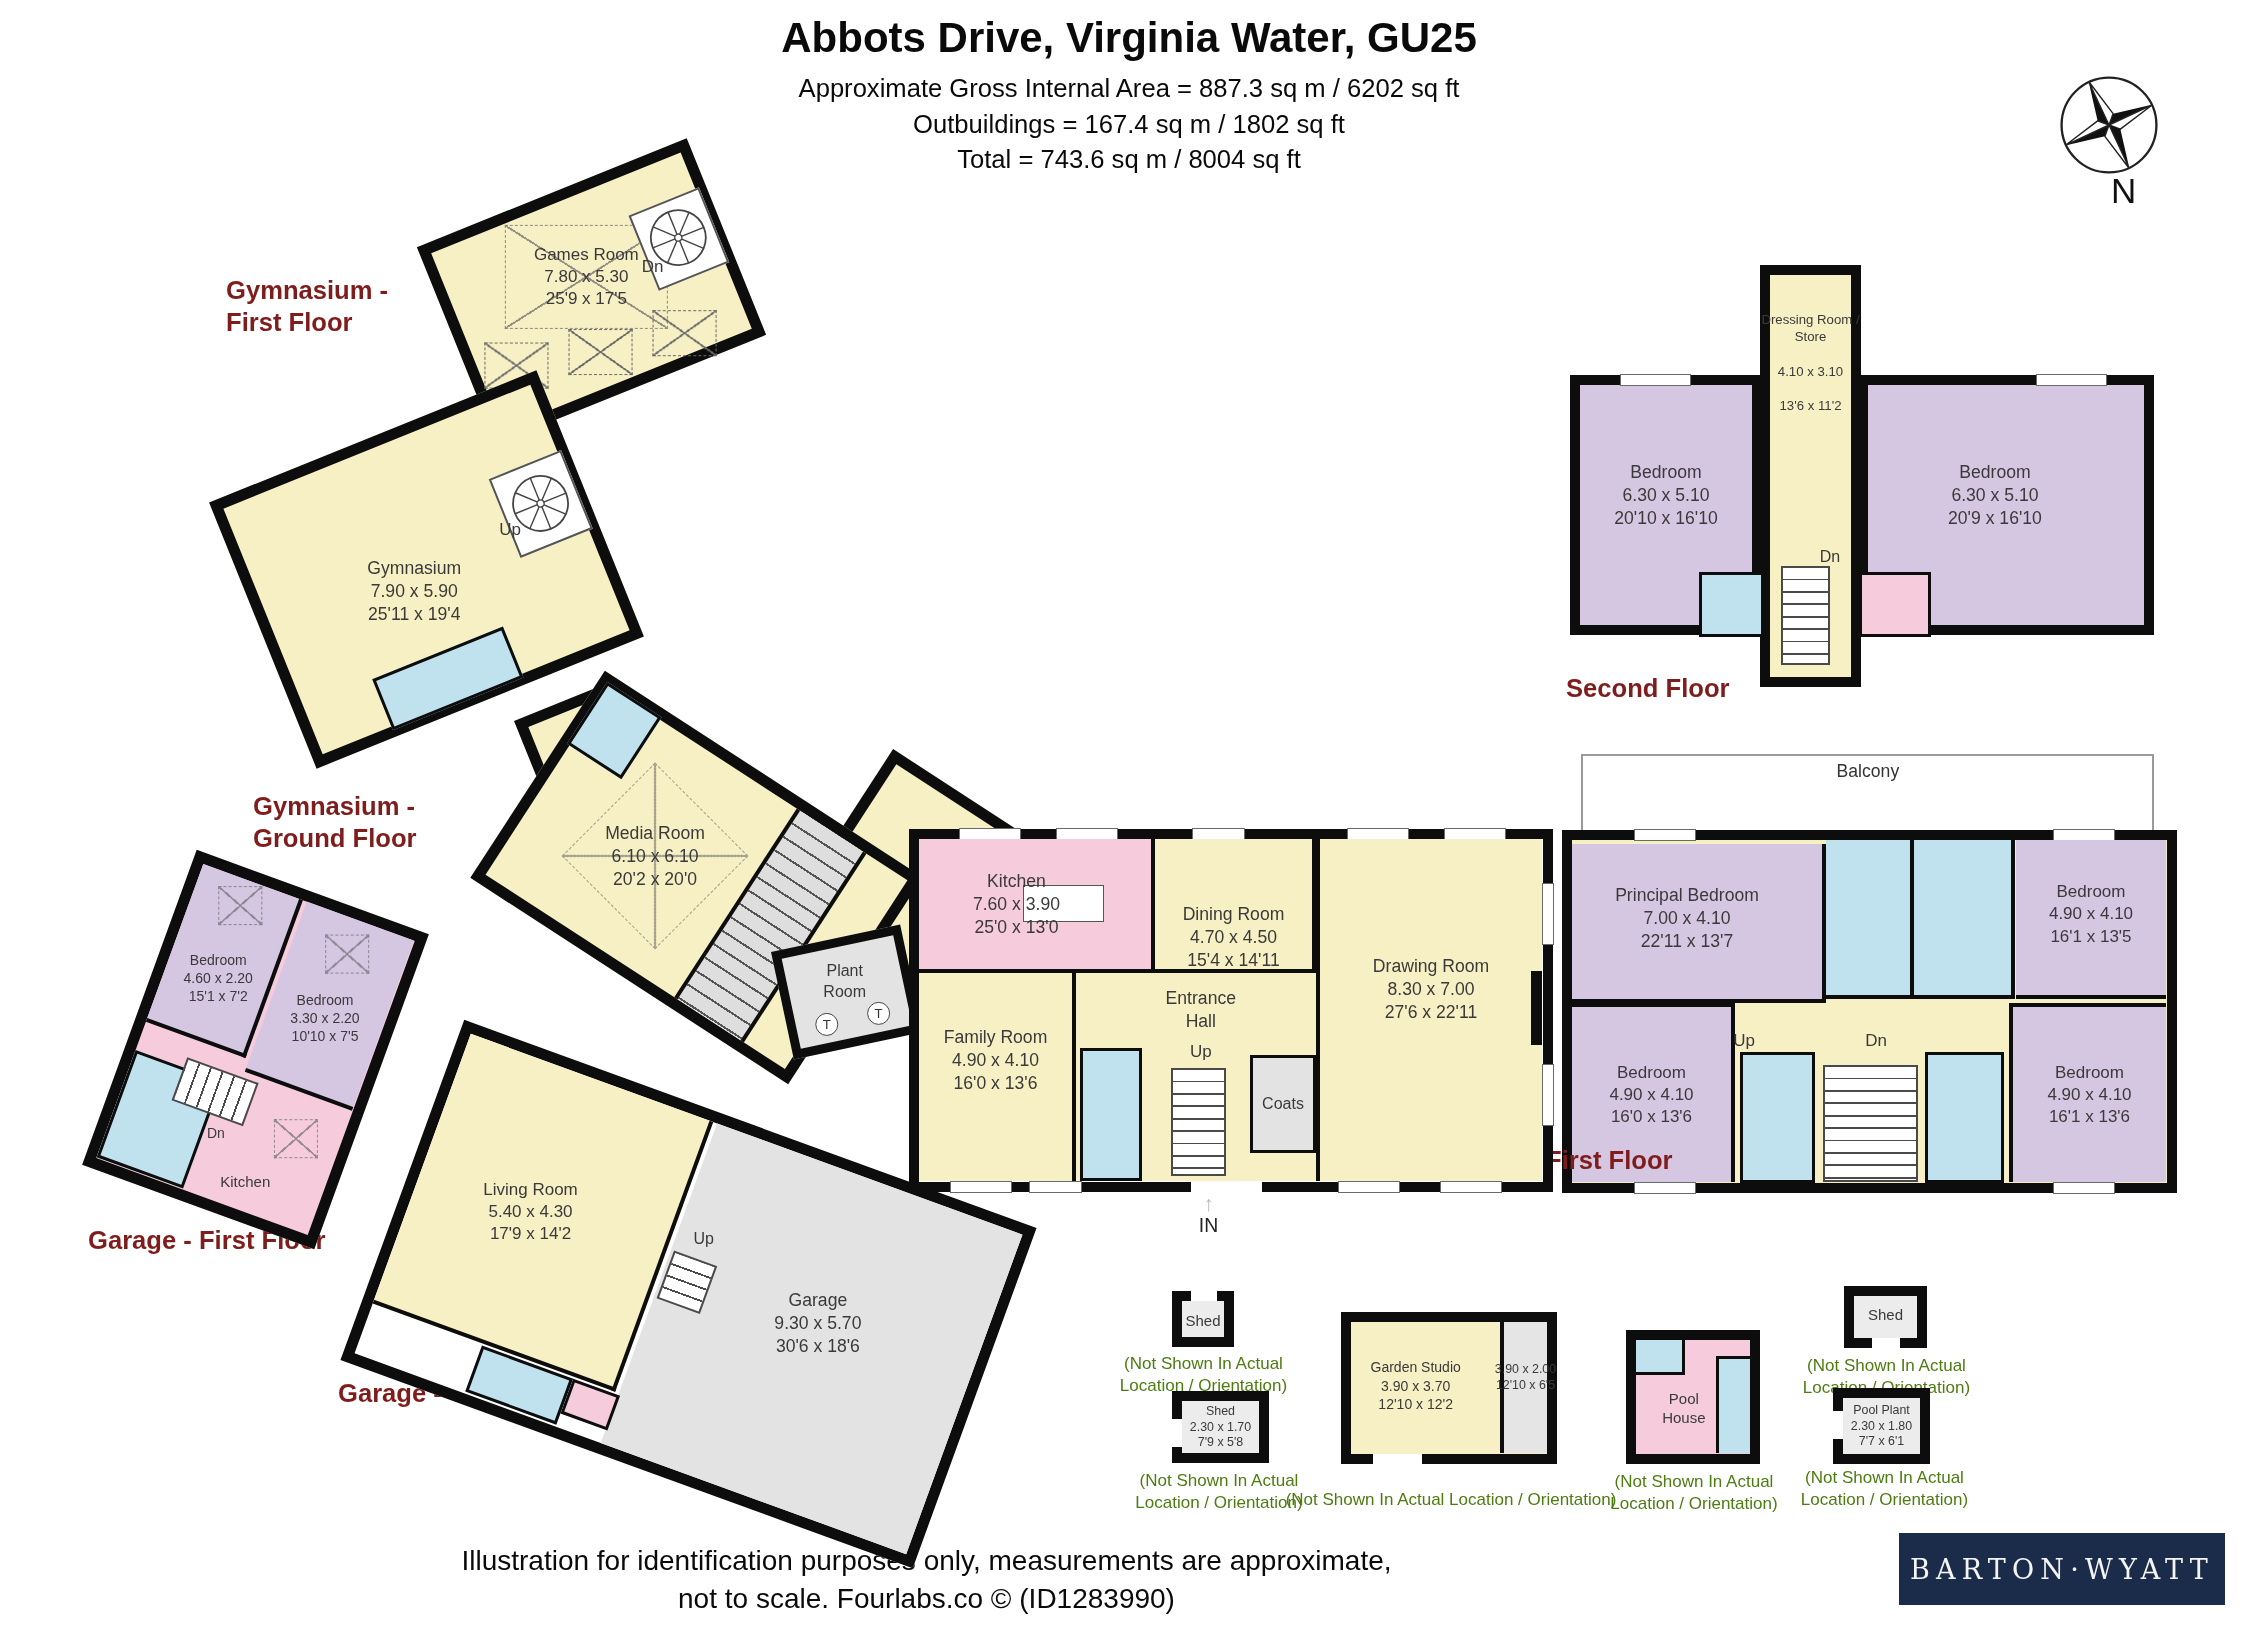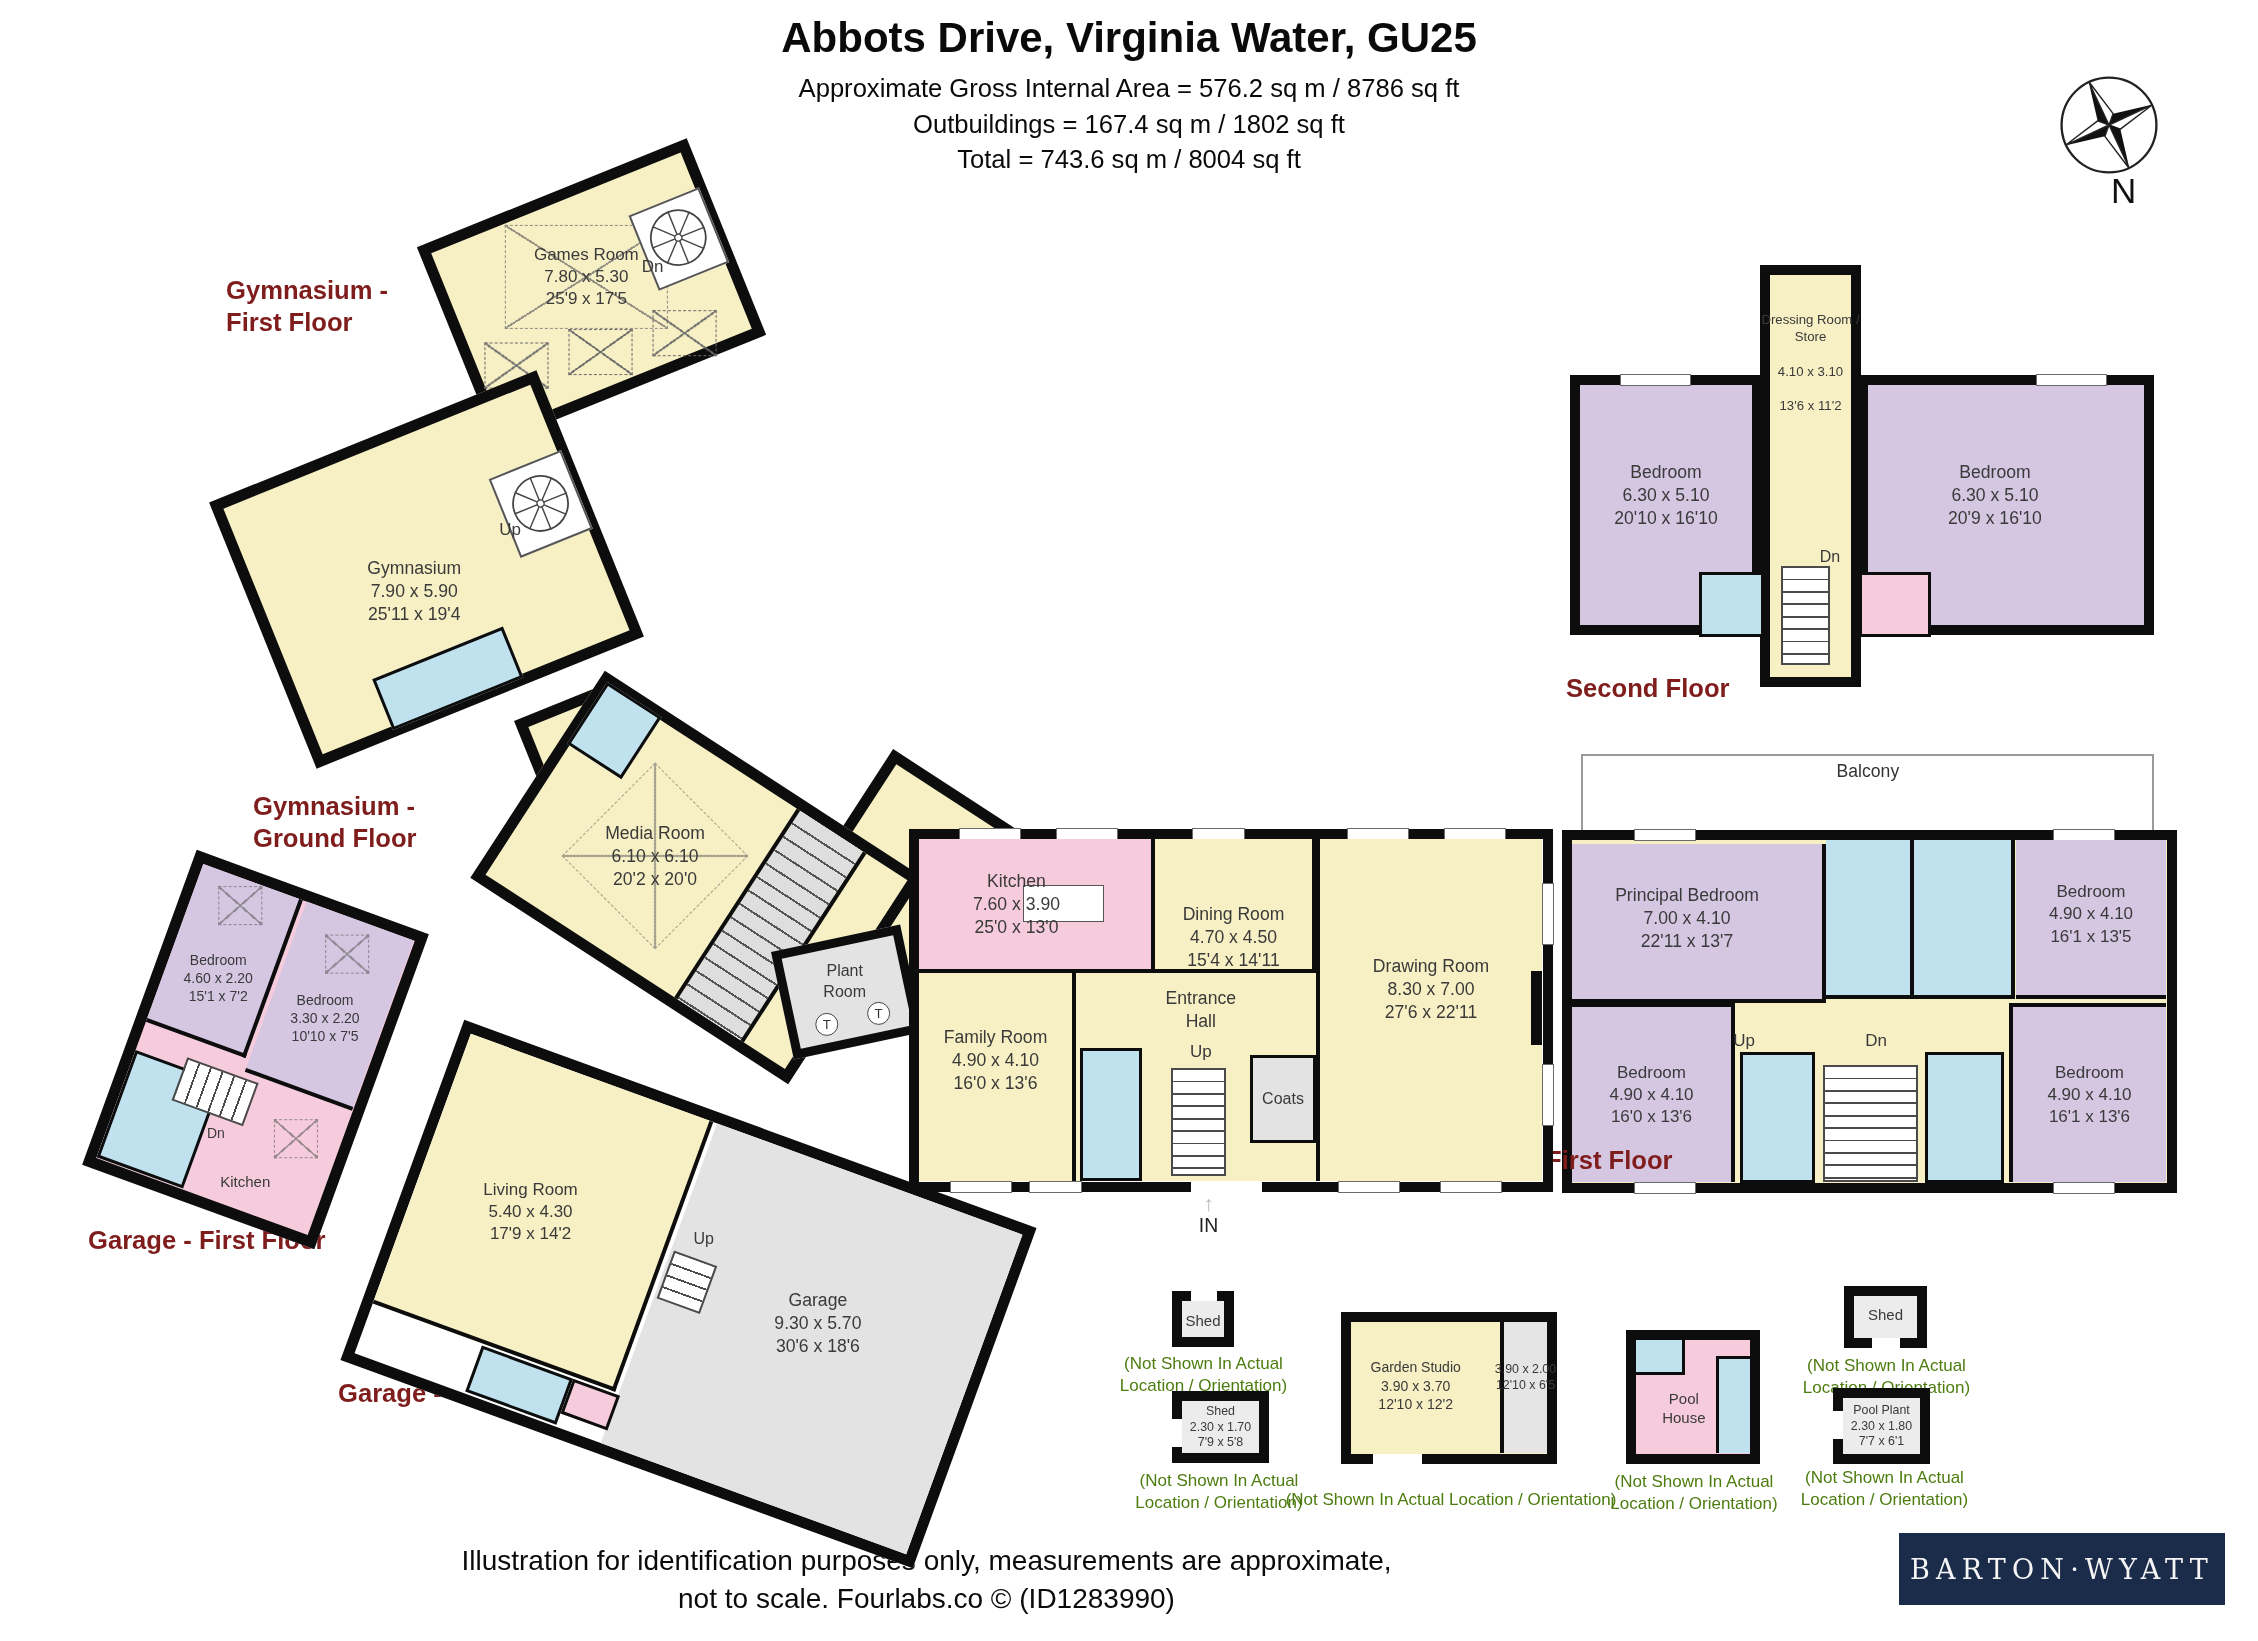--- a/index.html
+++ b/index.html
@@ -24,21 +24,21 @@
         display:flex;align-items:center;justify-content:center;font-size:13.2px;color:#333;box-sizing:border-box;}
   .header-wrap{position:absolute;left:0;top:0;width:100%;text-align:center;color:#0a0a0a;}
 </style>
 </head>
 <body>
 
 <div id="canvas">
 
   <div class="header-wrap" style="top:14px;">
     <div style="font-size:42px;font-weight:bold;">Abbots Drive, Virginia Water, GU25</div>
-    <div style="font-size:25.6px;margin-top:12.4px;">Approximate Gross Internal Area = 576.2 sq m / 8786 sq ft</div>
+    <div style="font-size:25.6px;margin-top:12.4px;">Approximate Gross Internal Area = 887.3 sq m / 6202 sq ft</div>
     <div style="font-size:25.6px;margin-top:6.2px;">Outbuildings = 167.4 sq m / 1802 sq ft</div>
     <div style="font-size:25.6px;margin-top:6.2px;">Total = 743.6 sq m / 8004 sq ft</div>
   </div>
 
   <div class="abs" style="left:2056px;top:72px;width:115px;height:141px;">
     <svg width="106" height="106" viewBox="0 0 114 114">
       <circle cx="57" cy="57" r="51" fill="none" stroke="#222" stroke-width="2.5"></circle>
       <polygon points="104.1,35.0 57,57 61.4,44.8" fill="#111"></polygon>
       <polygon points="104.1,35.0 57,57 69.2,61.4" fill="#fff" stroke="#222" stroke-width="1.5"></polygon>
       <polygon points="35.0,9.9 57,57 44.8,52.6" fill="#111"></polygon>
@@ -186,21 +186,21 @@
         <span class="pre">Entrance
 Hall</span>
       </div>
       <div class="lbl" style="left:52%;top:38%;font-size:17px;">
         <span>Up</span>
       </div>
       <div class="stairsV" style="position:absolute;left:95px;top:95px;width:55px;height:108px;"></div>
       <div class="room" style="left:4.4px;top:75px;width:62px;height:133px;background:#c0e2ef;border:3.5px solid #0d0d0d;"></div>
       <div class="room" style="left:115px;bottom:-10.6px;width:71px;height:10.6px;background:#fff;"></div>
     </div>
-    <div class="room" style="left:331px;top:216px;width:66px;height:88px;background:#e3e3e3;border:3.5px solid #0d0d0d;">
+    <div class="room" style="left:331px;top:216px;width:66px;height:98px;background:#e3e3e3;border:3.5px solid #0d0d0d;">
       <div class="lbl" style="left:50%;top:50%;font-size:16px;">
         <span>Coats</span>
       </div>
     </div>
   </div>
   <div class="abs" style="left:1182px;top:1193px;width:53px;text-align:center;color:#b9b9b9;font-size:21px;line-height:1;">↑</div>
   <div class="abs" style="left:1182px;top:1214px;width:53px;text-align:center;color:#222;font-size:19.4px;">IN</div>
   <div class="floor-label" style="left:933px;top:1166px;">Ground Floor</div>
 
   <div class="abs" style="left:1570px;top:265px;width:587px;height:422px;">

